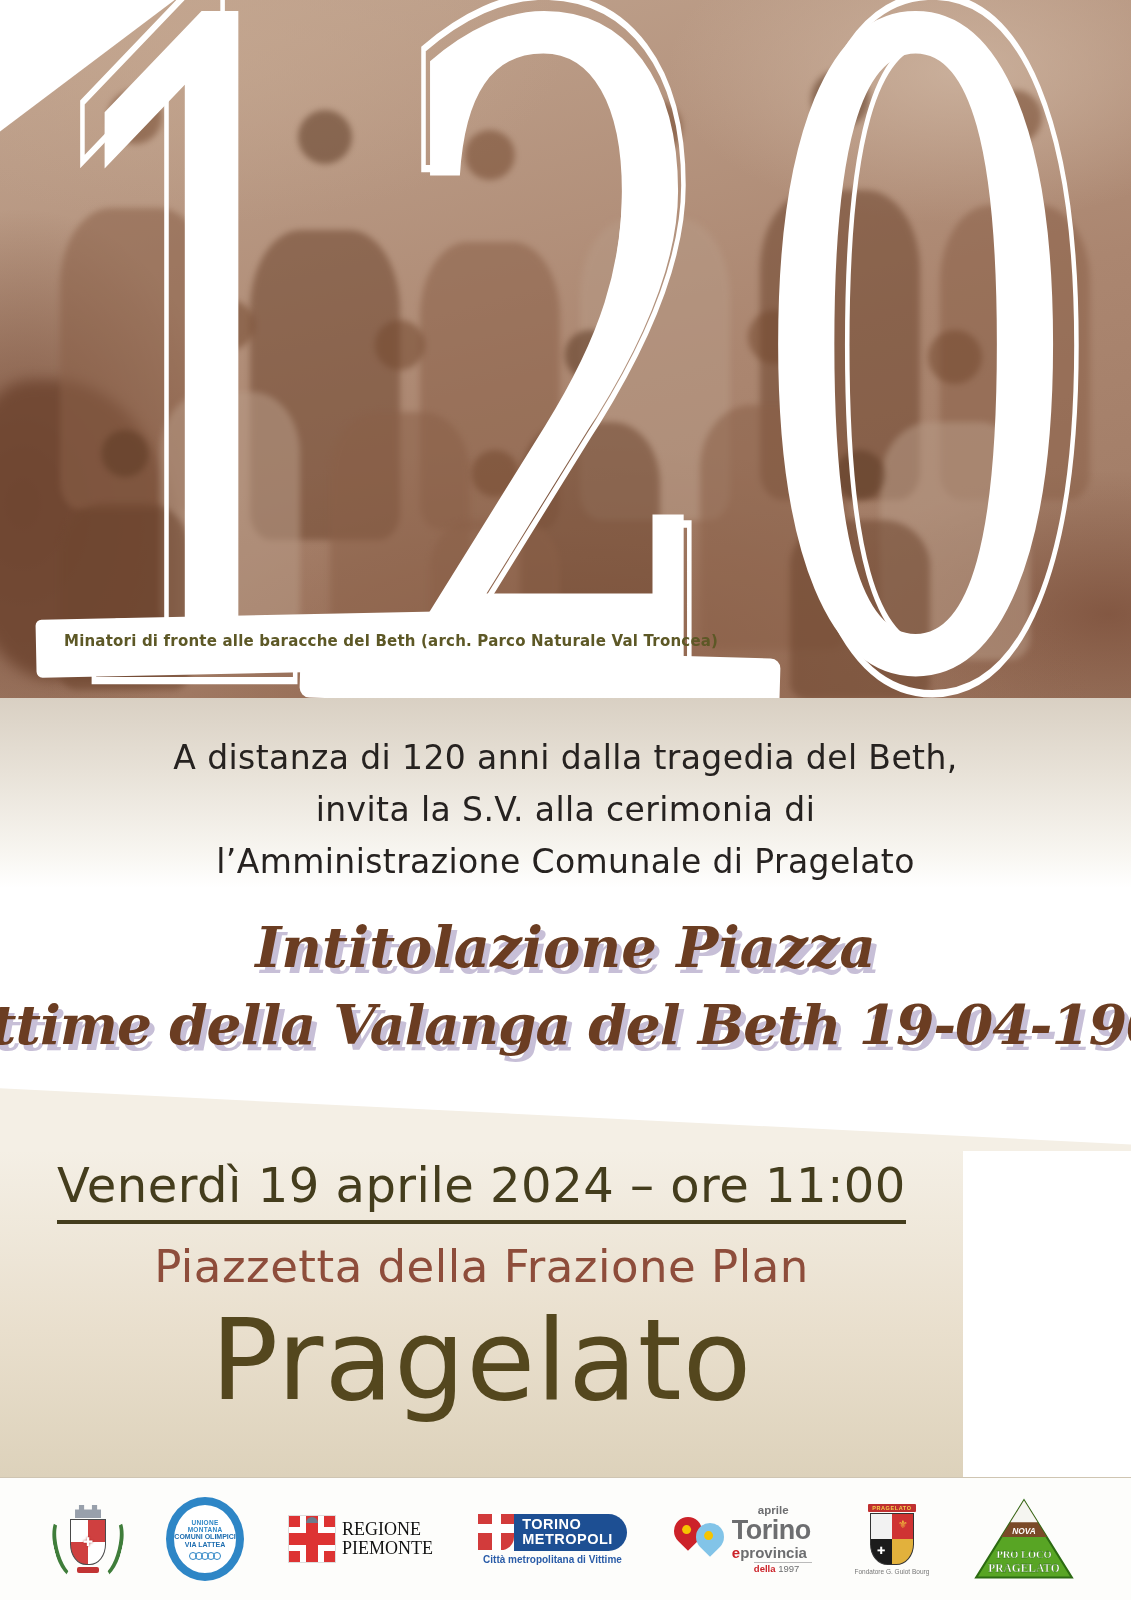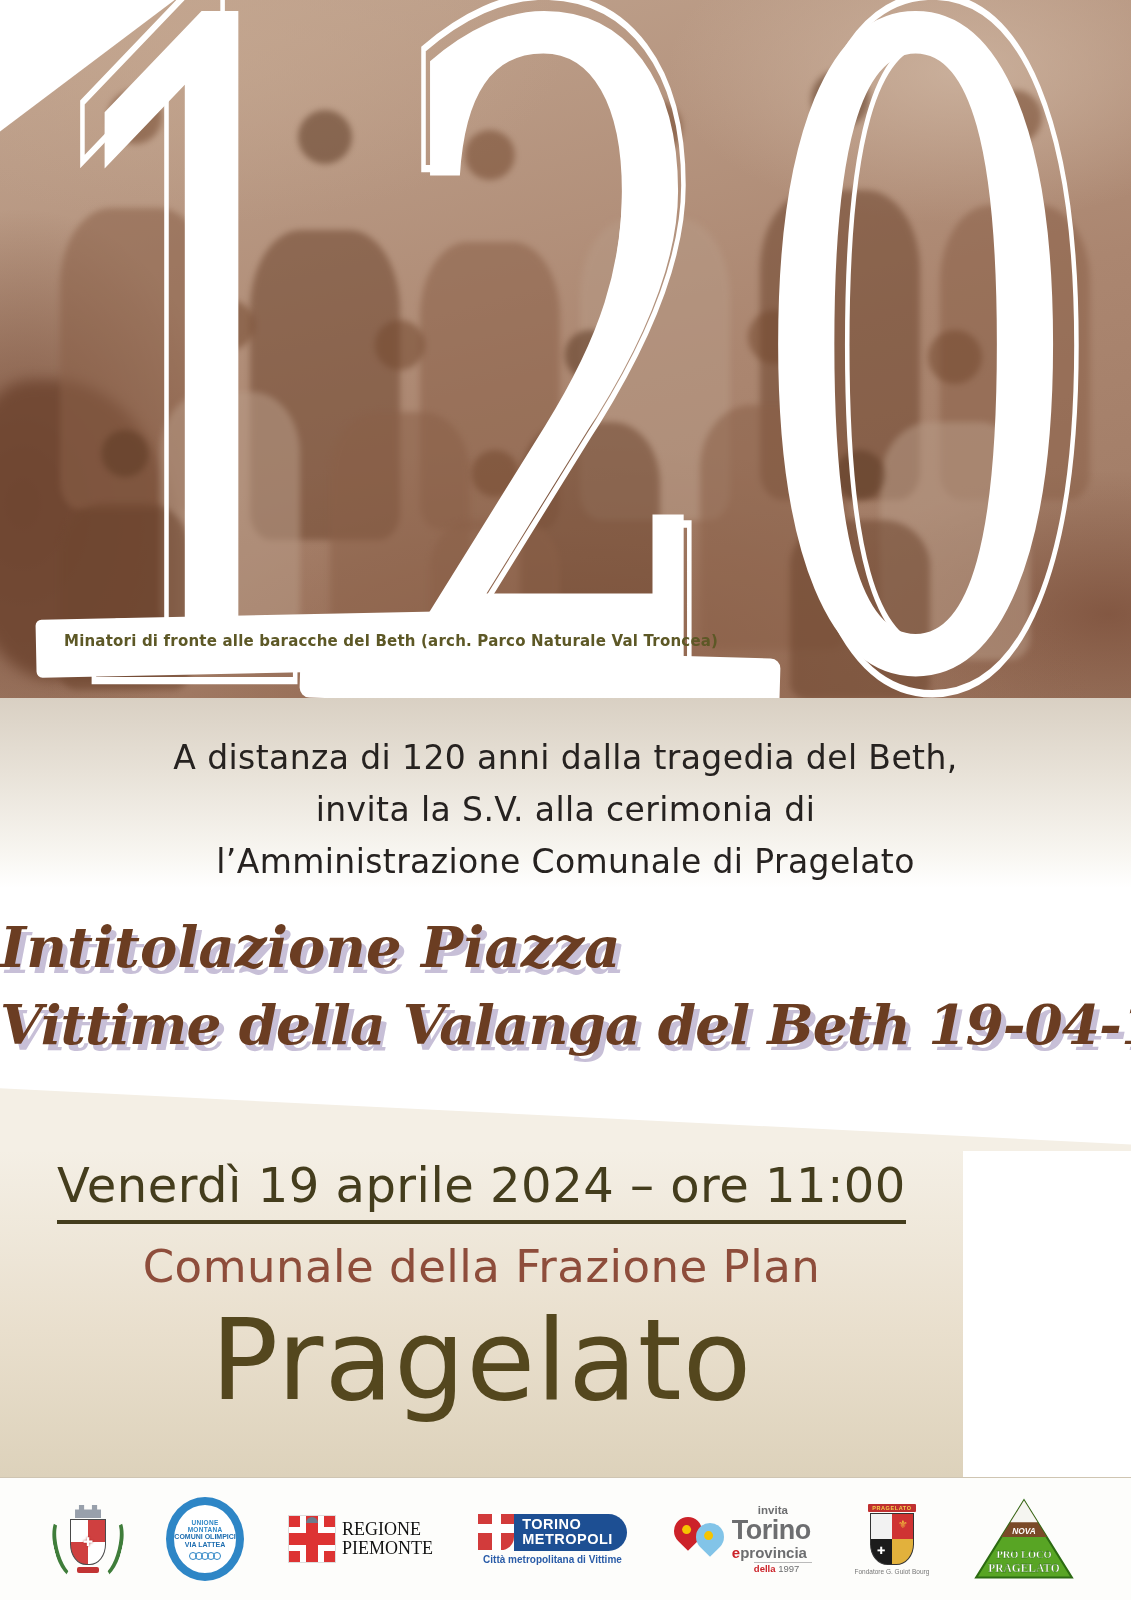--- a/index.html
+++ b/index.html
@@ -69,21 +69,21 @@
     display:flex; flex-direction:column; align-items:center; justify-content:flex-start;
     padding-top:34px;
   }
   .invite-line {
     font-size:33px; color:#262220; line-height:52px; letter-spacing:.4px;
   }
 
   
   .band-white {
     position:absolute; left:0; top:888px; width:1131px; height:197px; background:#fff;
-    display:flex; flex-direction:column; padding-top:22px;
+    display:flex; flex-direction:column; align-items:center; padding-top:22px;
   }
   .script-title {
     font-family:"DejaVu Serif", serif; font-style:italic; font-weight:bold;
     color:#6b3d22; text-shadow:5px 6px 0 #c7bfd7; white-space:nowrap;
   }
   .script-title.l1 { font-size:56px; line-height:74px; }
   .script-title.l2 { font-size:55px; line-height:82px; letter-spacing:-1px; }
 
   .wedge {
     position:absolute; left:0; top:1085px; width:1131px; height:66px; background:#f4efe5;
@@ -252,21 +252,21 @@
 
   <div class="band-white">
     <div class="script-title l1">Intitolazione Piazza</div>
     <div class="script-title l2">Vittime della Valanga del Beth 19-04-1904</div>
   </div>
 
   <div class="wedge"></div>
 
   <div class="bottom">
     <span class="event-datetime">Venerdì 19 aprile 2024 – ore 11:00</span>
-    <div class="event-place">Comunale della Frazione Plan</div>
+    <div class="event-place">Piazzetta della Frazione Plan</div>
     <div class="event-town">Pragelato</div>
   </div>
 
   <div class="logos">
 
     <div class="logo lg-comune">
       <div class="c-crown"></div>
       <div class="c-shield-wrap">
         <div class="c-shield"></div>
       </div>
@@ -305,21 +305,21 @@
       <div class="tm-sub">Città metropolitana di Vittime</div>
     </div>
 
 
     <div class="logo lg-turismo">
       <div class="tt-pins">
         <div class="tt-pin red"></div>
         <div class="tt-pin blue"></div>
       </div>
       <div class="tt-text">
-        <div class="tt-l1">invita</div>
+        <div class="tt-l1">aprile</div>
         <div class="tt-l2">Torino</div>
         <div class="tt-l3"><span class="e">e</span><span>provincia</span></div>
         <div class="tt-l4"><span class="since">della</span><span> 1997</span></div>
       </div>
     </div>
 
     <div class="logo lg-pcrest">
       <div class="pc-banner">PRAGELATO</div>
       <div class="pc-shield"></div>
       <div class="pc-sub">Fondatore G. Guiot Bourg</div>

